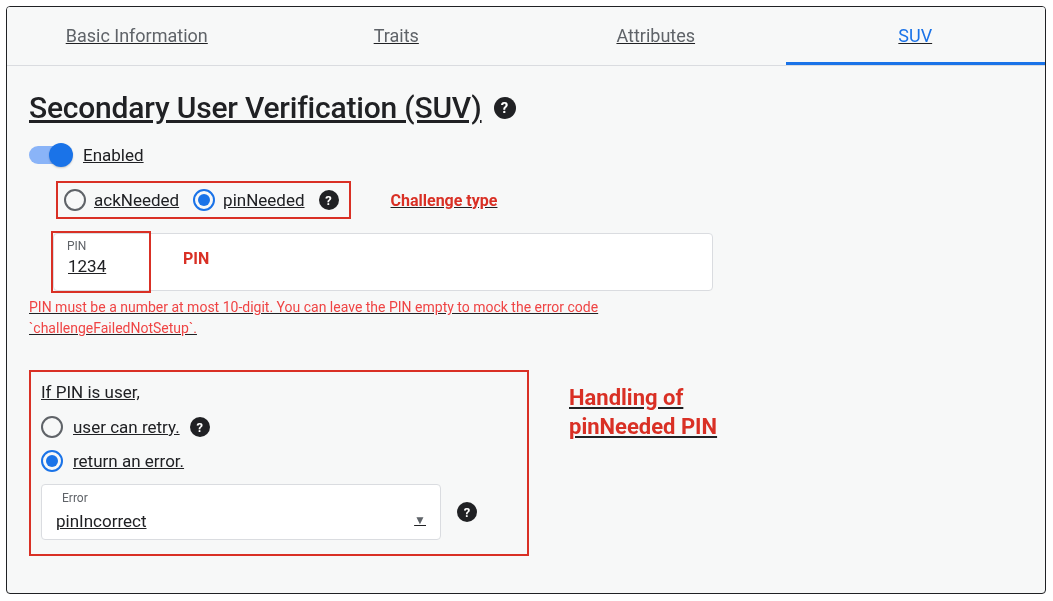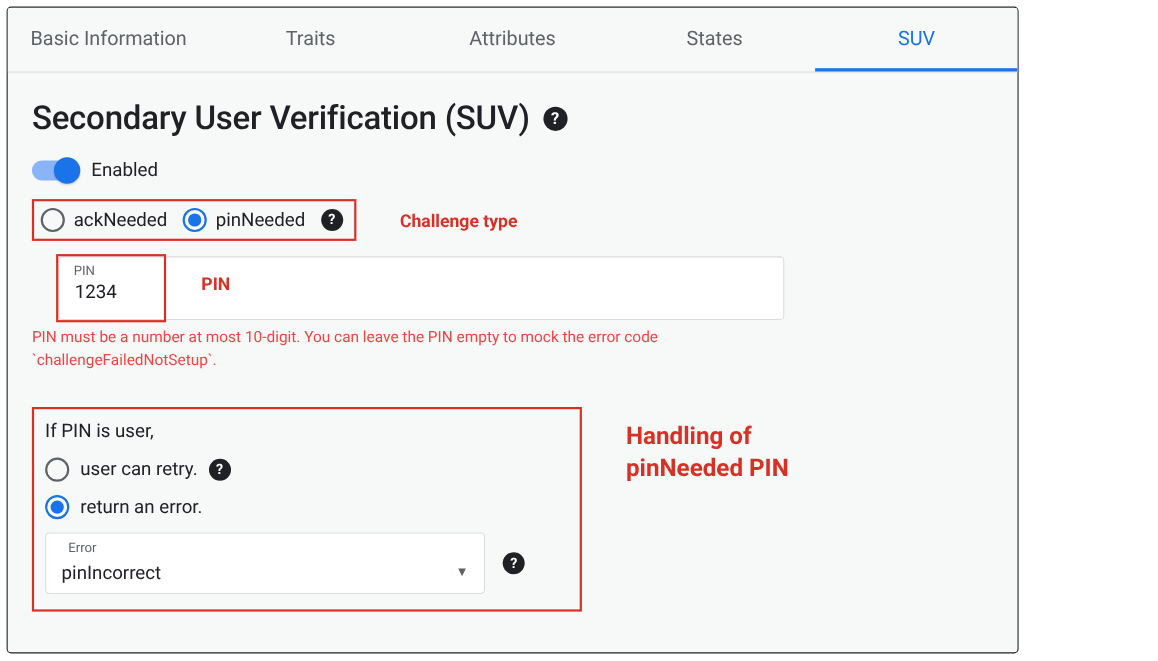--- a/index.html
+++ b/index.html
@@ -12,24 +12,25 @@
       background: #fff;
       color: #202124;
       width: 1053px;
       height: 601px;
       position: relative;
     }
     .panel {
       border: 1px solid #202124;
       border-radius: 4px;
       margin: 6px;
-      width: 920px;
+      width: 1040px;
       height: 588px;
       background: #f7f8f8;
       overflow: hidden;
+      text-decoration: underline;
     }
     .tabs {
       display: flex;
       background: #f7f8f8;
       border-bottom: 1px solid #dadce0;
     }
     .tab {
       flex: 1;
       text-align: center;
       padding: 18px 0 16px;
@@ -105,20 +106,21 @@
     }
     .toggle-label {
       font-size: 17px;
       color: #202124;
     }
     .challenge-row {
       display: flex;
       align-items: center;
       gap: 40px;
       margin-bottom: 14px;
+      margin-left: 27px;
     }
     .radio-group {
       display: inline-flex;
       align-items: center;
       gap: 14px;
       padding: 6px 10px 6px 6px;
     }
     .radio-option {
       display: inline-flex;
       align-items: center;
@@ -273,21 +275,20 @@
     }
   </style>
 </head>
 <body>
 
 <div class="panel">
   <div class="tabs">
     <div class="tab">Basic Information</div>
     <div class="tab">Traits</div>
     <div class="tab">Attributes</div>
-    <div class="tab">States</div>
     <div class="tab active">SUV</div>
   </div>
 
   <div class="content">
     <div class="heading-row">
       <h1 class="heading">Secondary User Verification (SUV)</h1>
       <span class="help-icon">?</span>
     </div>
 
     <div class="toggle-row">

